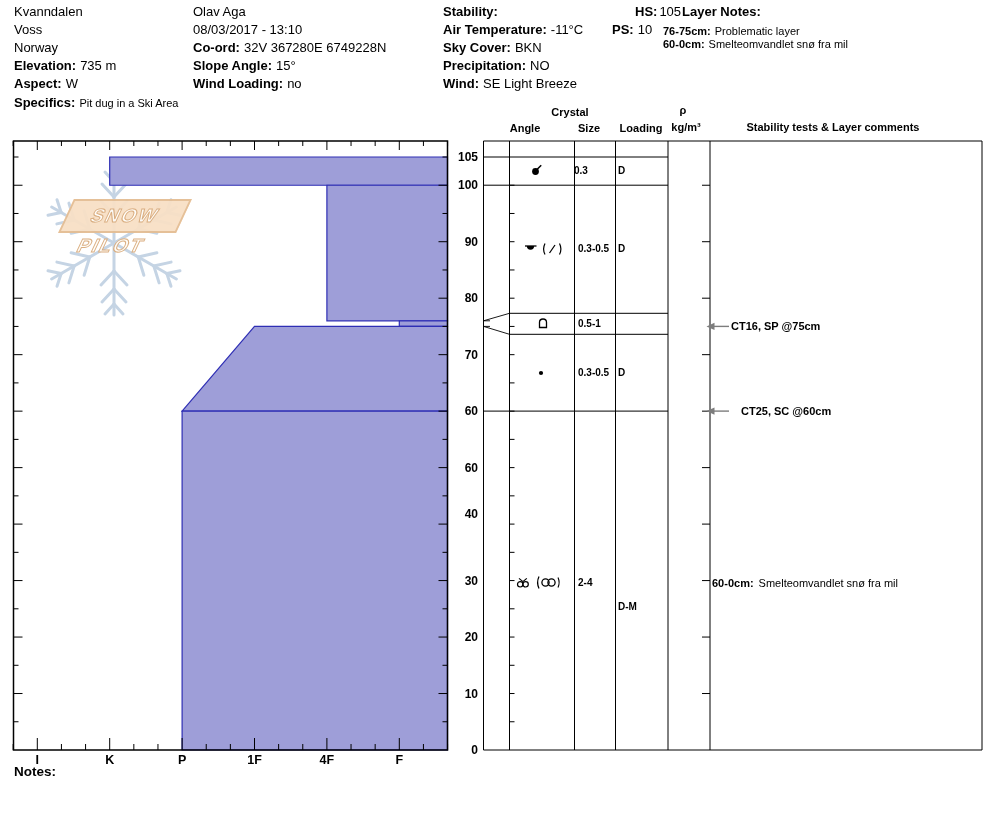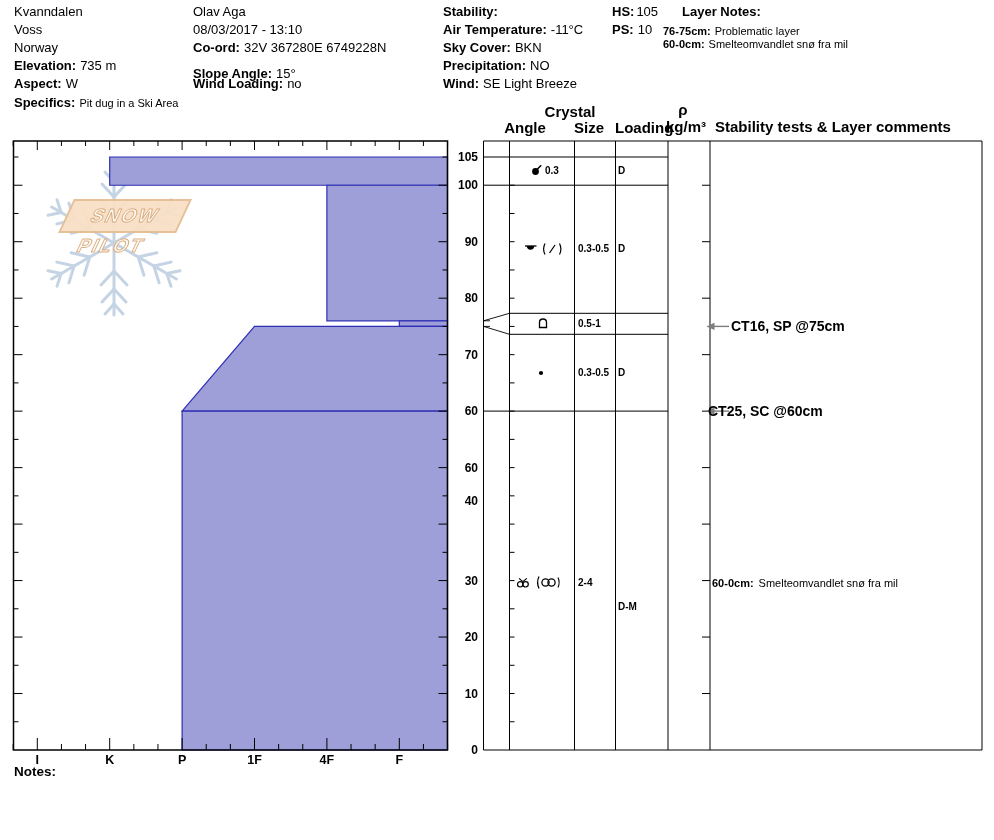--- a/index.html
+++ b/index.html
@@ -9,22 +9,22 @@
   .lbl .b{font-weight:bold;}
   .lbl .v{margin-left:4px;}
   .small{font-size:11px;line-height:12px;}
   svg.page-svg{position:absolute;left:0;top:0;}
   .icon-svg{position:absolute;}
   .cell{position:absolute;font-size:10px;font-weight:bold;white-space:nowrap;line-height:14px;}
   .depth-label{position:absolute;right:0;font-size:12px;font-weight:bold;line-height:16px;}
   #depth-labels{position:absolute;left:449px;top:0;width:29px;height:840px;}
   #hardness-labels{position:absolute;left:0;top:0;}
   .hard-label{position:absolute;top:753px;width:30px;text-align:center;font-size:12.5px;font-weight:bold;}
-  .thead{position:absolute;font-size:15px;font-weight:bold;text-align:center;white-space:nowrap;line-height:14px;}
-  .ct{position:absolute;font-size:14px;font-weight:bold;white-space:nowrap;line-height:13px;}
+  .thead{position:absolute;font-size:11px;font-weight:bold;text-align:center;white-space:nowrap;line-height:14px;}
+  .ct{position:absolute;font-size:11px;font-weight:bold;white-space:nowrap;line-height:13px;}
   .comment{position:absolute;font-size:11px;white-space:nowrap;line-height:13px;}
   .comment .b{font-weight:bold;margin-right:5px;}
   #banner{position:absolute;left:66px;top:199px;width:114px;height:30px;
           background:#f8e0c6;border:2px solid #e4bd93;transform:skewX(-25deg);
           opacity:0.95;text-align:center;}
   #banner span{display:block;line-height:30px;font-size:19px;font-weight:bold;letter-spacing:2px;
           color:#fffdf9;-webkit-text-stroke:1px #d9ab7c;}
   #notes-label{position:absolute;left:14px;top:764px;font-size:13.5px;font-weight:bold;}
 </style>
 </head>
@@ -33,30 +33,30 @@
 <div class="lbl" style="left:14px;top:4px"><span>Kvanndalen</span></div>
 <div class="lbl" style="left:14px;top:22px"><span>Voss</span></div>
 <div class="lbl" style="left:14px;top:40px"><span>Norway</span></div>
 <div class="lbl" style="left:14px;top:58px"><span class="b">Elevation:</span><span class="v">735 m</span></div>
 <div class="lbl" style="left:14px;top:76px"><span class="b">Aspect:</span><span class="v">W</span></div>
 <div class="lbl" style="left:14px;top:95px"><span class="b">Specifics:</span><span class="v small">Pit dug in a Ski Area</span></div>
 
 <div class="lbl" style="left:193px;top:4px"><span>Olav Aga</span></div>
 <div class="lbl" style="left:193px;top:22px"><span>08/03/2017 - 13:10</span></div>
 <div class="lbl" style="left:193px;top:40px"><span class="b">Co-ord:</span><span class="v">32V 367280E 6749228N</span></div>
-<div class="lbl" style="left:193px;top:66px"><span class="b">Slope Angle:</span><span class="v">15°</span></div>
+<div class="lbl" style="left:193px;top:58px"><span class="b">Slope Angle:</span><span class="v">15°</span></div>
 <div class="lbl" style="left:193px;top:76px"><span class="b">Wind Loading:</span><span class="v">no</span></div>
 
 <div class="lbl" style="left:443px;top:4px"><span class="b">Stability:</span><span class="v"></span></div>
 <div class="lbl" style="left:443px;top:22px"><span class="b">Air Temperature:</span><span class="v">-11°C</span></div>
 <div class="lbl" style="left:443px;top:40px"><span class="b">Sky Cover:</span><span class="v">BKN</span></div>
 <div class="lbl" style="left:443px;top:58px"><span class="b">Precipitation:</span><span class="v">NO</span></div>
 <div class="lbl" style="left:443px;top:76px"><span class="b">Wind:</span><span class="v">SE Light Breeze</span></div>
 
-<div class="lbl" style="left:612px;top:4px"><span class="b">HS:</span><span class="v" style="margin-left:2px">105</span></div>
+<div class="lbl" style="left:635px;top:4px"><span class="b">HS:</span><span class="v" style="margin-left:2px">105</span></div>
 <div class="lbl" style="left:612px;top:22px"><span class="b">PS:</span><span class="v">10</span></div>
 
 <div class="lbl" style="left:682px;top:4px"><span class="b">Layer Notes:</span></div>
 <div class="lbl small" style="left:663px;top:25px"><span class="b" style="font-weight:bold">76-75cm:</span><span class="v">Problematic layer</span></div>
 <div class="lbl small" style="left:663px;top:38px"><span class="b" style="font-weight:bold">60-0cm:</span><span class="v">Smelteomvandlet snø fra mil</span></div>
 
 <svg class="page-svg" width="994" height="840" viewBox="0 0 994 840">
 
   <defs>
     <g id="sf-arm">
@@ -238,21 +238,21 @@
   </div>
 
 <div id="depth-labels">
     <div class="depth-label" style="top: 149.002px;">105</div>
     <div class="depth-label" style="top: 177.24px;">100</div>
     <div class="depth-label" style="top: 233.716px; margin-left: 8px;">90</div>
     <div class="depth-label" style="top: 290.192px;">80</div>
     <div class="depth-label" style="top: 346.668px;">70</div>
     <div class="depth-label" style="top: 403.144px;">60</div>
     <div class="depth-label" style="top: 459.62px;">60</div>
-    <div class="depth-label" style="top: 493px; margin-left: 24px;">40</div>
+    <div class="depth-label" style="top: 506px; margin-left: 24px;">40</div>
     <div class="depth-label" style="top: 572.572px;">30</div>
     <div class="depth-label" style="top: 629.048px;">20</div>
     <div class="depth-label" style="top: 685.524px;">10</div>
     <div class="depth-label" style="top: 742px;">0</div>
   </div>
 <div id="hardness-labels">
     <div class="hard-label" style="left: 22.3px;">I</div>
     <div class="hard-label" style="left: 94.7px;">K</div>
     <div class="hard-label" style="left: 167.1px;">P</div>
     <div class="hard-label" style="left: 239.5px;">1F</div>
@@ -293,28 +293,28 @@
   <line x1="4" y1="3.4" x2="7.9" y2="6.6" stroke="#000" stroke-width="1.2"></line>
   <line x1="11.8" y1="3.4" x2="7.9" y2="6.6" stroke="#000" stroke-width="1.2"></line>
 </svg>
 <svg class="icon-svg" style="left:535px;top:575px" width="28" height="15">
   <path d="M4,1.5 Q1.2,7.5 4,13.5" stroke="#000" stroke-width="1.2" fill="none"></path>
   <circle cx="10.5" cy="7.5" r="3.6" fill="none" stroke="#000" stroke-width="1.3"></circle>
   <circle cx="16.5" cy="7.5" r="3.6" fill="none" stroke="#000" stroke-width="1.3"></circle>
   <path d="M23,2.5 Q25.3,7.5 23,12.5" stroke="#000" stroke-width="1.1" fill="none"></path>
 </svg>
 
-<div class="cell" style="left:545px;top:164px">0.3</div>
+<div class="cell" style="left:574px;top:164px">0.3</div>
 <div class="cell" style="left:618px;top:164px">D</div>
 <div class="cell" style="left:578px;top:242px">0.3-0.5</div>
 <div class="cell" style="left:618px;top:242px">D</div>
 <div class="cell" style="left:578px;top:317px">0.5-1</div>
 <div class="cell" style="left:618px;top:317px"></div>
 <div class="cell" style="left:578px;top:366px">0.3-0.5</div>
 <div class="cell" style="left:618px;top:366px">D</div>
 <div class="cell" style="left:578px;top:576px">2-4</div>
 <div class="cell" style="left:618px;top:600px">D-M</div>
 
 <div class="ct" style="left:731px;top:320px">CT16, SP @75cm</div>
-<div class="ct" style="left:708px;top:404.5px">CT25, SC @60cm</div>
+<div class="ct" style="left:741px;top:404.5px">CT25, SC @60cm</div>
 <div class="comment" style="left:712px;top:577px"><span class="b">60-0cm:</span><span>Smelteomvandlet snø fra mil</span></div>
 
 <div id="notes-label">Notes:</div>
 
 </body></html>

